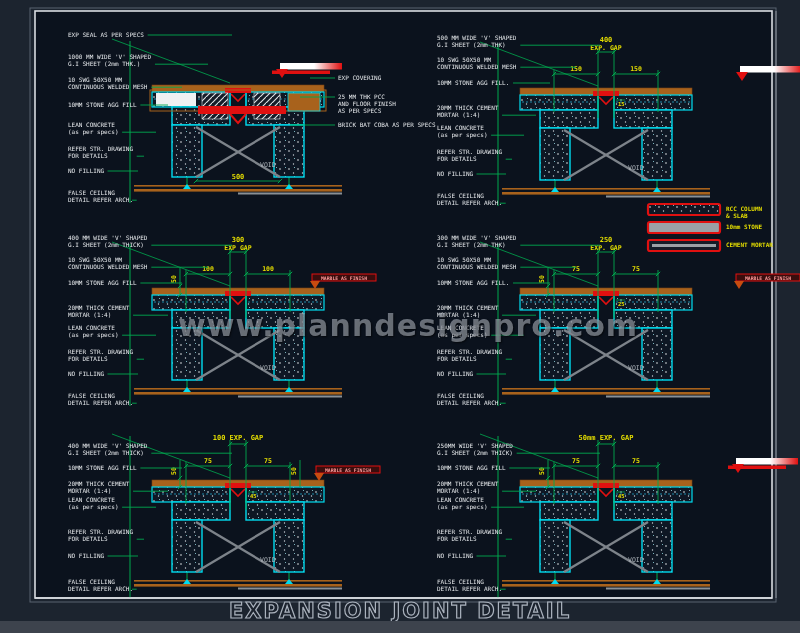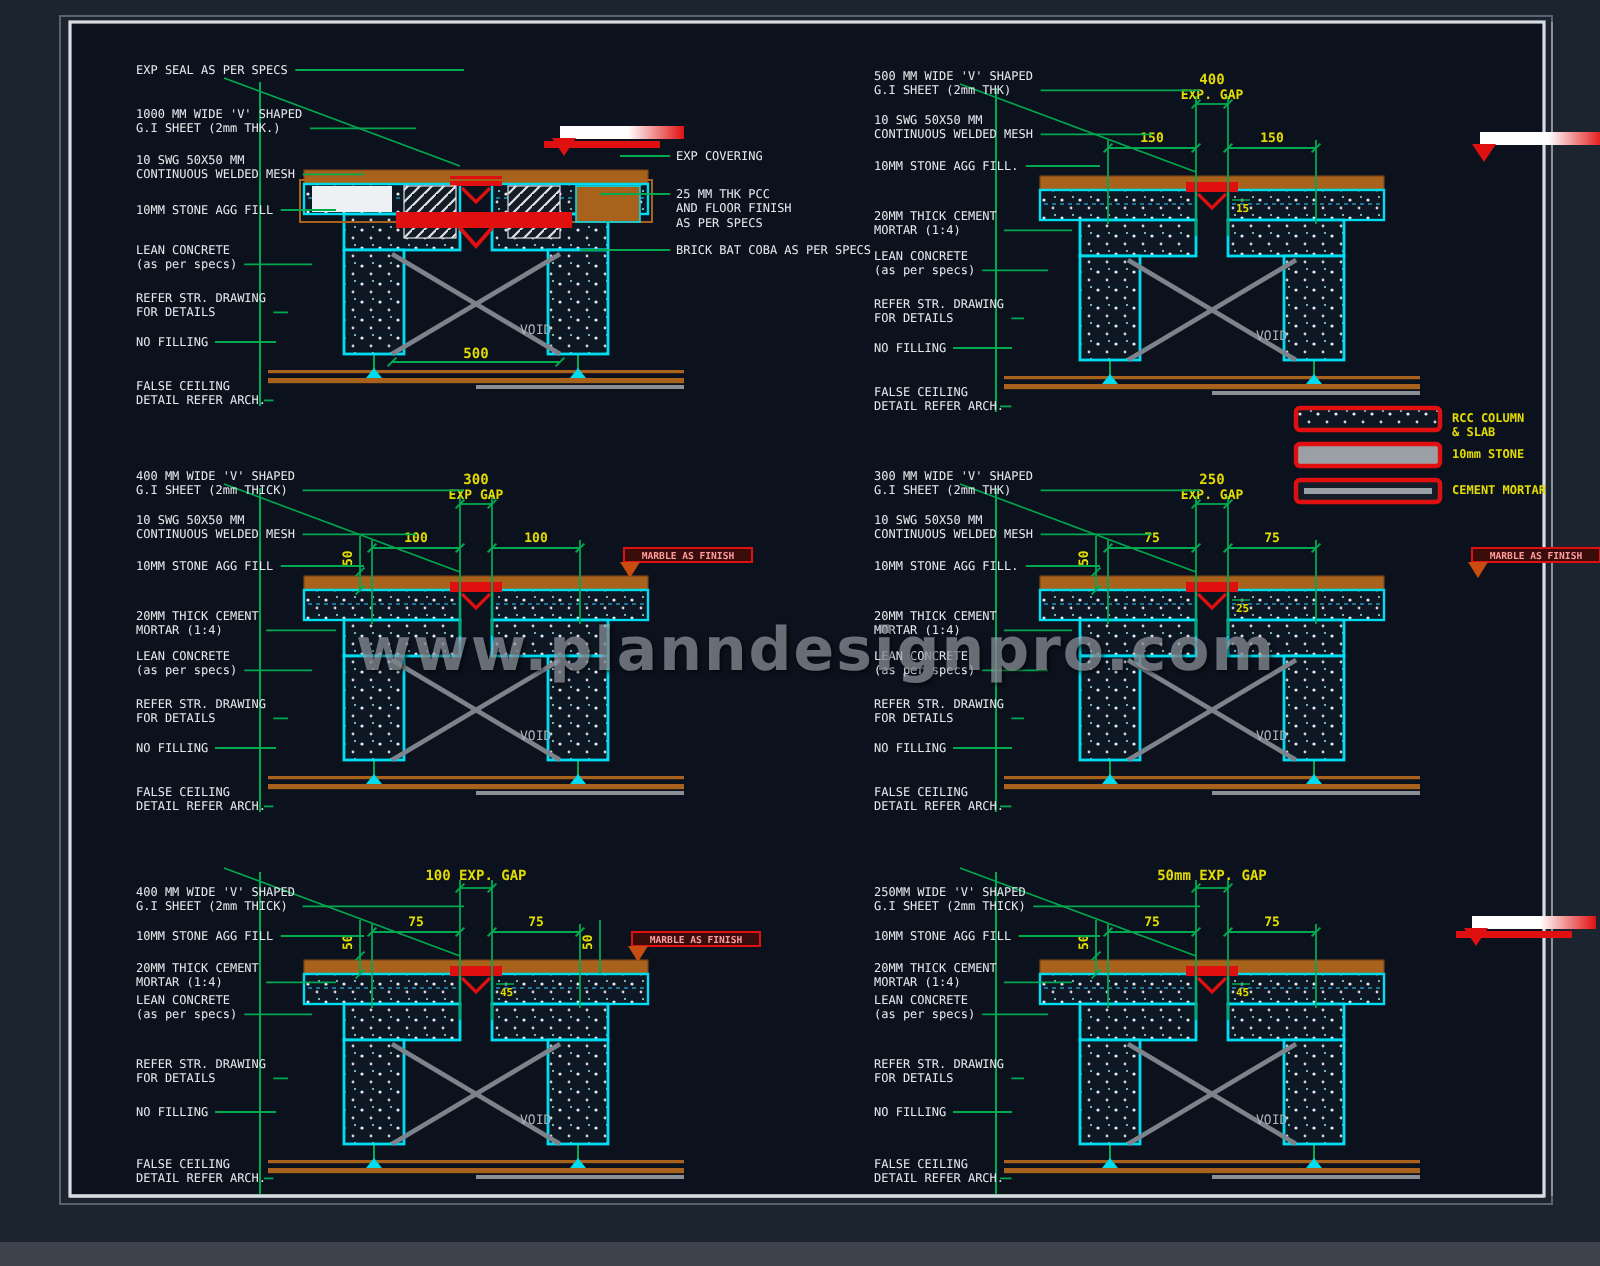--- a/index.html
+++ b/index.html
@@ -583,14 +583,15 @@
         </g>
         <g transform="translate(0,36)">
           <rect x="0" y="0" width="72" height="11" stroke="#e01010" stroke-width="2.2" rx="2" fill="#141c28"></rect>
           <line x1="4" y1="5.5" x2="68" y2="5.5" stroke="#9aa0a6" stroke-width="3"></line>
           <text x="78" y="7" font-size="6" font-family="DejaVu Sans Mono,monospace" fill="#e3dc00" font-weight="bold">CEMENT MORTAR</text>
         </g>
       </g>
       <line x1="35" y1="598" x2="772" y2="598" stroke="#d9dde2" stroke-width="1.4"></line>
     </svg>
   <div class="watermark">www.planndesignpro.com</div>
+  <div class="dwg-title">EXPANSION JOINT DETAIL</div>
   <div class="bottombar"></div>
 </div>
 
 </body></html>

